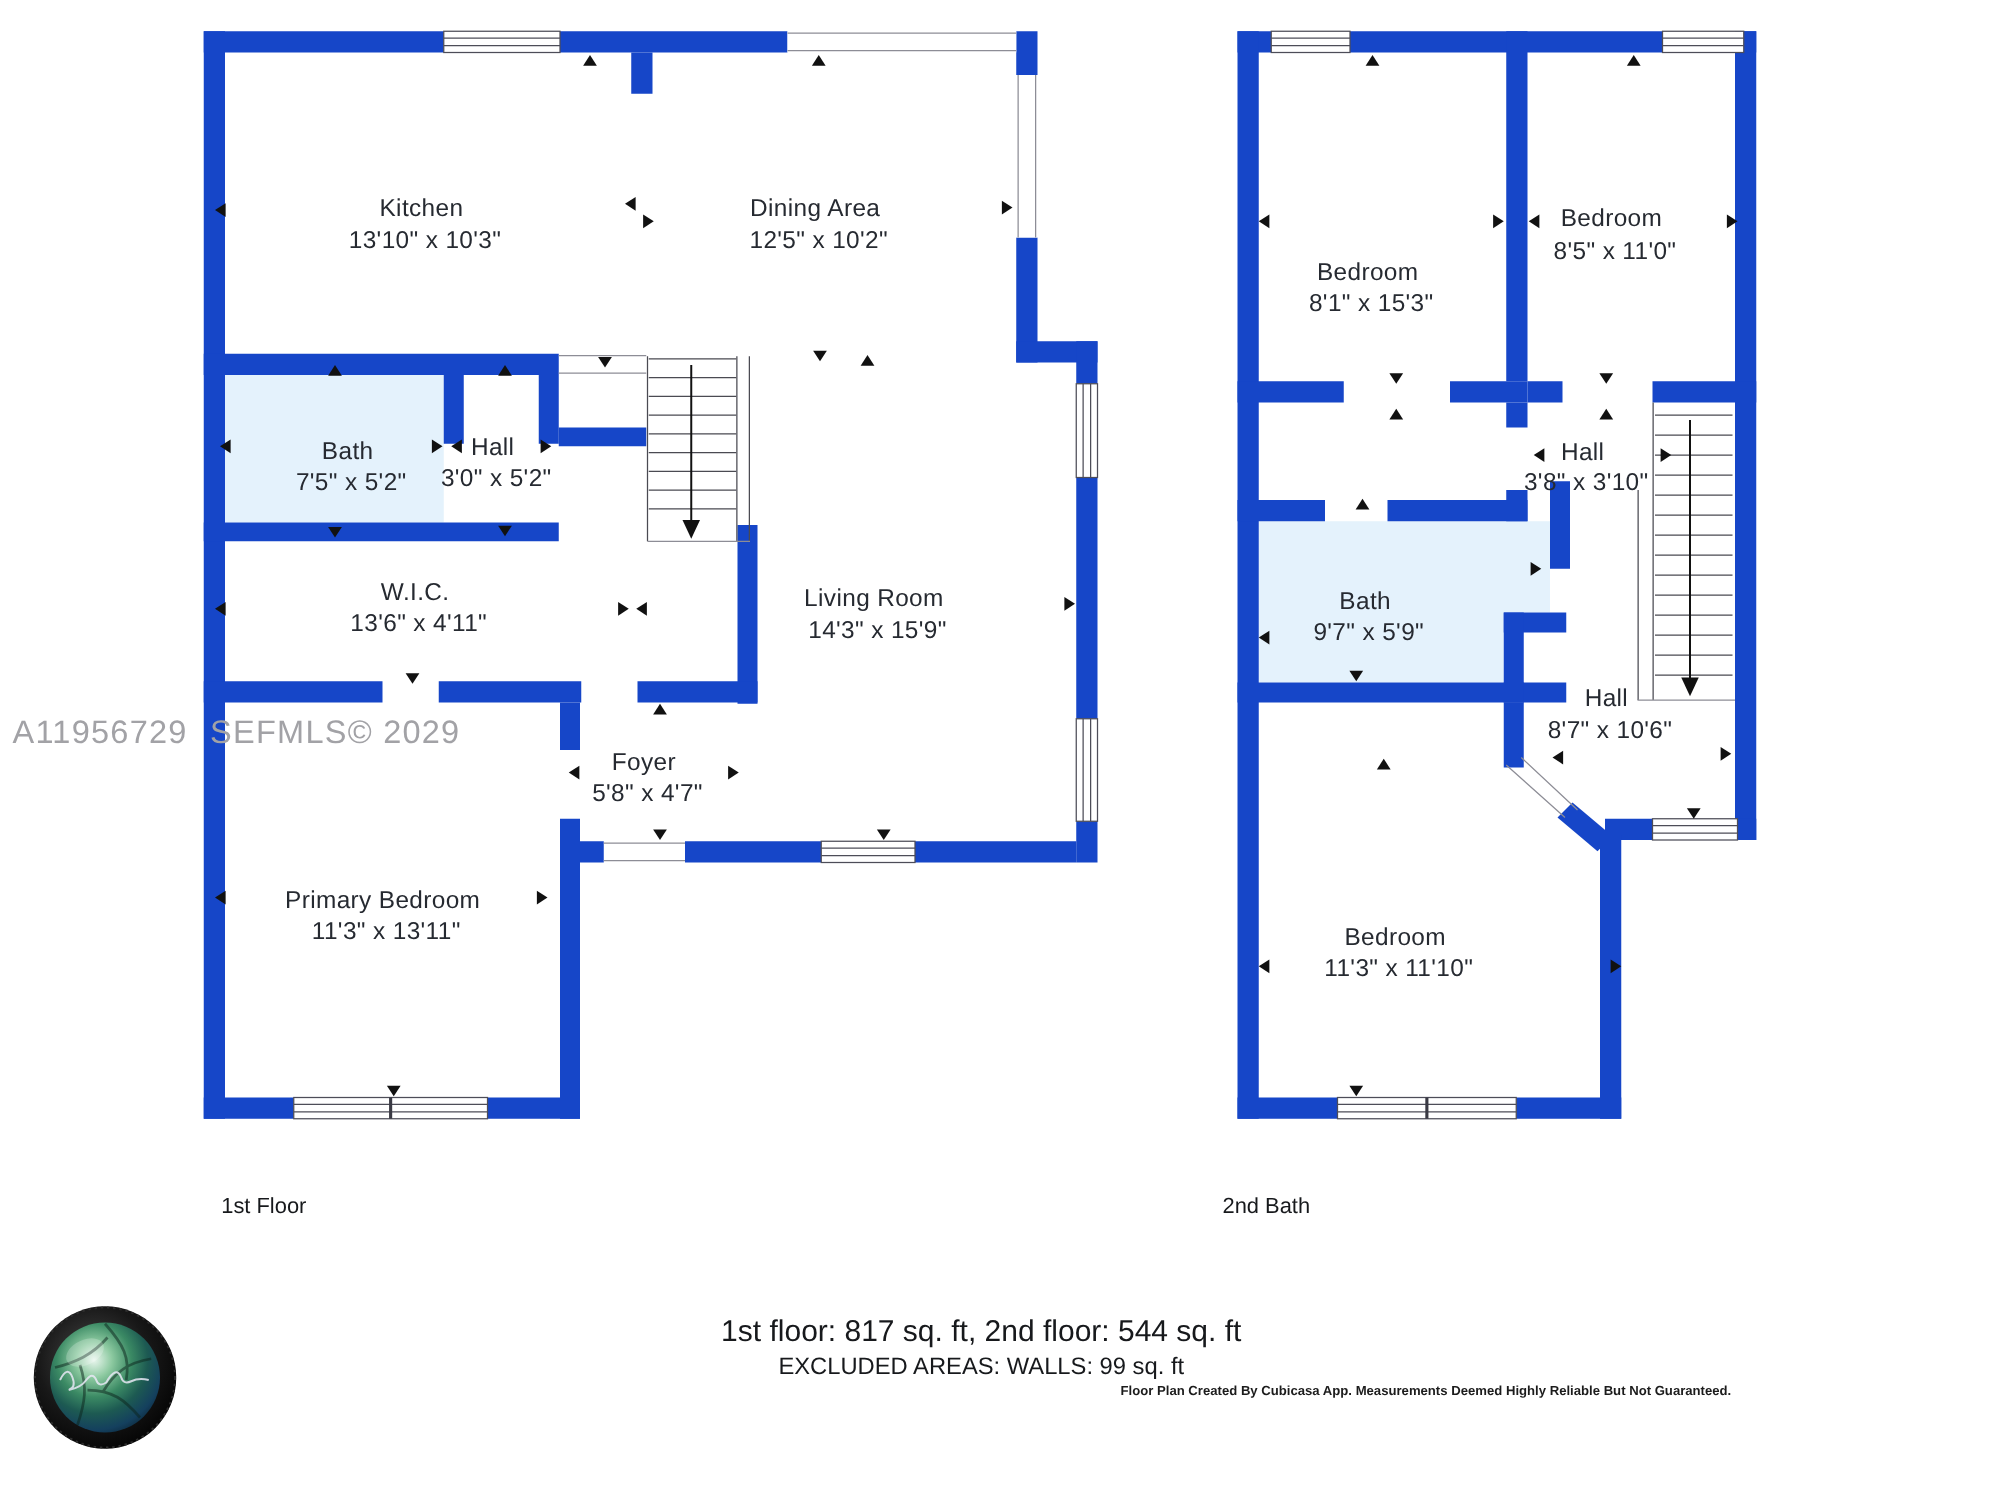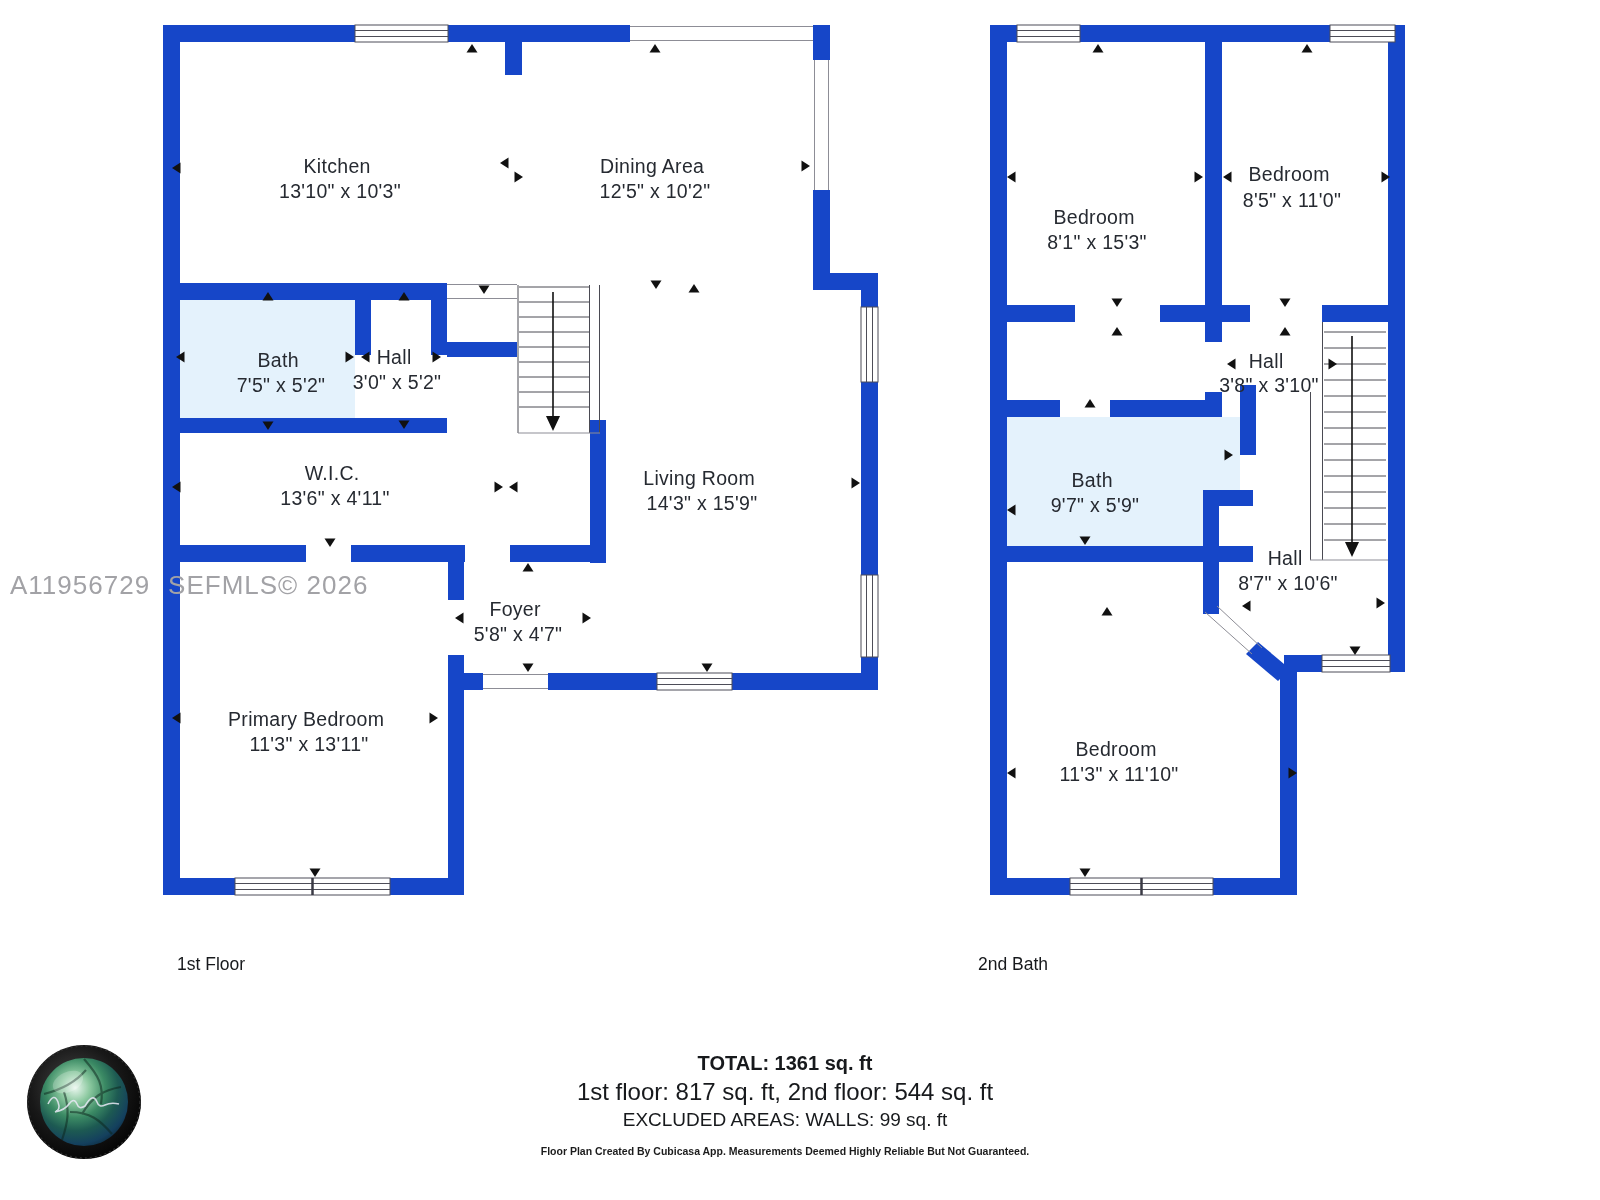--- a/index.html
+++ b/index.html
@@ -22,21 +22,21 @@
   .watermark{position:absolute;left:10px;top:570px;color:#a2a2a6;font-size:26px;
              letter-spacing:1px;white-space:nowrap;}
   .watermark .wm-brand{margin-left:18px;}
   .floor-tag{position:absolute;font-size:17.5px;color:#17191c;}
   #floor1-tag{left:177px;top:954px;}
   #floor2-tag{left:978px;top:954px;}
   .summary{position:absolute;left:185px;top:1052px;width:1200px;text-align:center;color:#17191c;}
   .summary .total{font-size:20px;font-weight:700;margin:0 0 3px 0;}
   .summary .floors{font-size:24px;margin:0 0 3px 0;}
   .summary .excluded{font-size:19px;margin:0;}
-  .summary .disclaimer{font-size:10.5px;font-weight:600;margin:14px 0 0 0;color:#1c1c1c;}
+  .summary .disclaimer{font-size:10.5px;font-weight:600;margin:2px 0 0 0;color:#1c1c1c;text-align:right;}
   #logo{position:absolute;left:24px;top:1042px;width:120px;height:120px;}
 </style>
 </head>
 <body>
 
 <div id="page">
 
 <svg width="1600" height="1200" viewBox="0 0 1600 1200">
   <defs>
     <path id="tri" class="tri" d="M-5.5,3.5 L5.5,3.5 L0,-5 Z"></path>
@@ -275,28 +275,27 @@
       </text>
       <text class="roomlabel">
         <tspan x="1119" y="756">Bedroom</tspan>
         <tspan x="1119" y="781">11'3" x 11'10"</tspan>
       </text>
     </g>
   </g>
 </svg>
 
   <div class="watermark">
-    <span>A11956729</span><span class="wm-brand">SEFMLS© 2026</span>
+    <span>A11956729</span><span class="wm-brand">SEFMLS© 2029</span>
   </div>
 
   <div id="floor1-tag" class="floor-tag">1st Floor</div>
   <div id="floor2-tag" class="floor-tag">2nd Bath</div>
 
   <div class="summary">
-    <p class="total">TOTAL: 1361 sq. ft</p>
     <p class="floors">1st floor: 817 sq. ft, 2nd floor: 544 sq. ft</p>
     <p class="excluded">EXCLUDED AREAS: WALLS: 99 sq. ft</p>
     <p class="disclaimer">Floor Plan Created By Cubicasa App. Measurements Deemed Highly Reliable But Not Guaranteed.</p>
   </div>
 
   <svg id="logo" viewBox="0 0 120 120">
     <defs>
       <radialGradient id="ring" cx="42%" cy="38%" r="65%">
         <stop offset="0%" stop-color="#4a4a4a"></stop>
         <stop offset="60%" stop-color="#181818"></stop>

